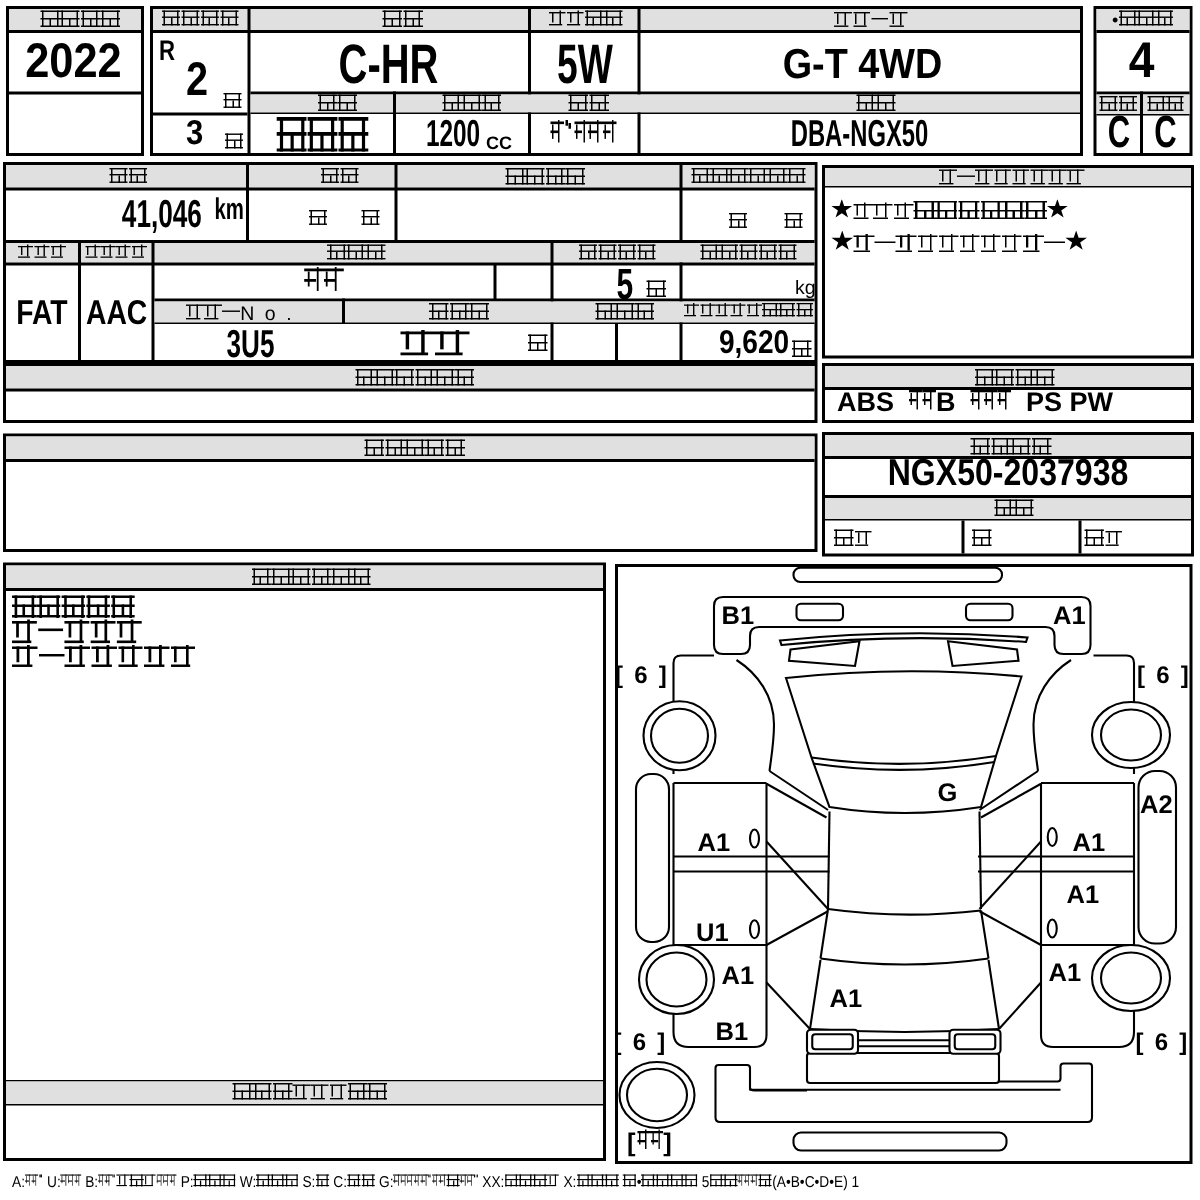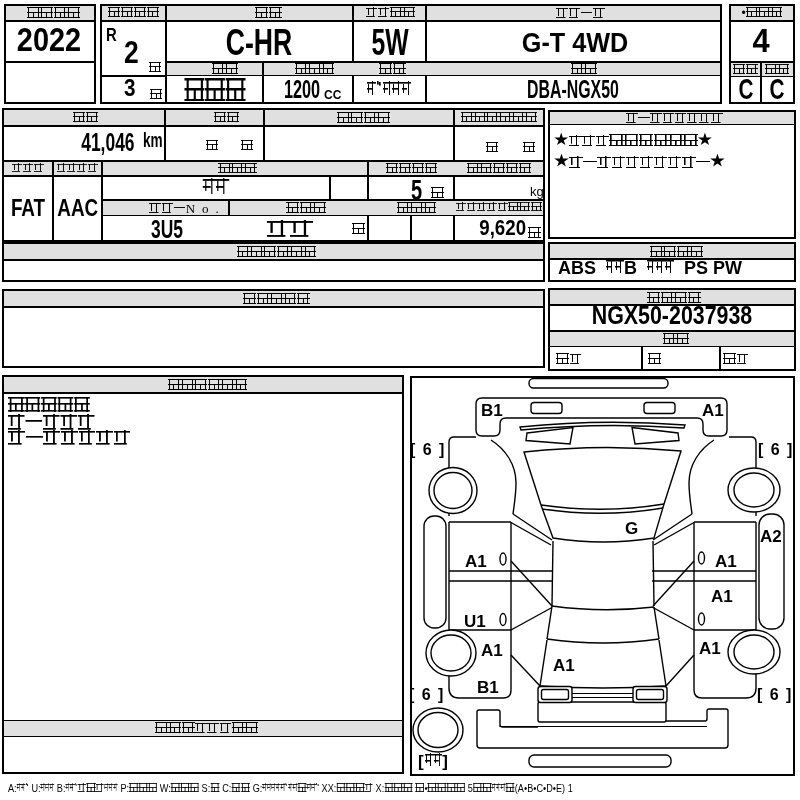--- a/index.html
+++ b/index.html
@@ -117,21 +117,21 @@
 <div class="t b" style="left:53px;top:197.3px;width:48px;text-align:center;font-size:23px;line-height:23px;transform:scaleX(0.82);transform-origin:center;">AAC</div>
 <div class="t vb" style="left:16px;width:400px;text-align:center;top:178.4px;font-size:21.3px;line-height:21.3px;transform:scaleX(1.2);transform-origin:center center;"><i class="h"></i><i class="h"></i></div>
 <div class="ln" style="left:329px;top:176px;width:1.5px;height:24px;"></div>
 <div class="ln" style="left:103px;top:199px;width:440px;height:1.5px;"></div>
 <div class="t b" style="left:411px;top:175.7px;font-size:29px;line-height:29px;transform:scaleX(0.69);transform-origin:left center;">5</div>
 <div class="t" style="left:431px;top:186px;font-size:13px;"><i class="x"></i></div>
 <div class="t" style="left:530px;top:184px;font-size:13px;">kg</div>
 <div class="g" style="left:103px;top:200.5px;width:440px;height:14.0px;"></div>
 <div class="ln" style="left:103px;top:214.5px;width:440px;height:1.5px;"></div>
 <div class="ln" style="left:228px;top:199px;width:1.5px;height:17px;"></div>
-<div class="t hd" style="left:122px;top:202px;width:124px;line-height:13px;letter-spacing:7px;text-indent:7px;font-family:Liberation Serif, serif;"><i class="k"></i><i class="k"></i><i class="dsh"></i>No.</div>
+<div class="t hd" style="left:97px;top:202px;width:124px;line-height:13px;letter-spacing:7px;text-indent:7px;"><i class="k"></i><i class="k"></i><i class="dsh"></i>No.</div>
 <div class="t hd" style="left:229.5px;top:202px;width:137.5px;line-height:13px;font-size:13px;letter-spacing:16px;text-indent:16px;"><i class="x"></i><i class="x"></i><i class="x"></i></div>
 <div class="t hd" style="left:369px;top:202px;width:84px;line-height:13px;font-size:13px;letter-spacing:11px;text-indent:11px;"><i class="x"></i><i class="x"></i><i class="x"></i></div>
 <div class="t hd" style="left:455px;top:202px;width:88px;line-height:11px;font-size:11px;"><i class="k"></i><i class="k"></i><i class="k"></i><i class="k"></i><i class="k"></i><i class="x"></i><i class="x"></i><i class="x"></i></div>
 <div class="t b" style="left:-33.5px;width:400px;text-align:center;top:216.2px;font-size:26px;line-height:26px;transform:scaleX(0.67);transform-origin:center center;">3U5</div>
 <div class="t vb" style="left:90px;width:400px;text-align:center;top:219.9px;font-size:21.3px;line-height:21.3px;transform:scaleX(1.15);transform-origin:center center;"><i class="k"></i><i class="k"></i></div>
 <div class="t" style="left:352px;top:222px;font-size:13px;"><i class="x"></i></div>
 <div class="ln" style="left:410px;top:216px;width:1.5px;height:24px;"></div>
 <div class="t b" style="right:274px;top:217.1px;font-size:22px;line-height:22px;transform:scaleX(0.85);transform-origin:right center;">9,620</div>
 <div class="t" style="left:527.5px;top:226px;font-size:13px;"><i class="x"></i></div>
 <div class="box" style="left:2px;top:242px;width:543px;height:40px;"></div>

